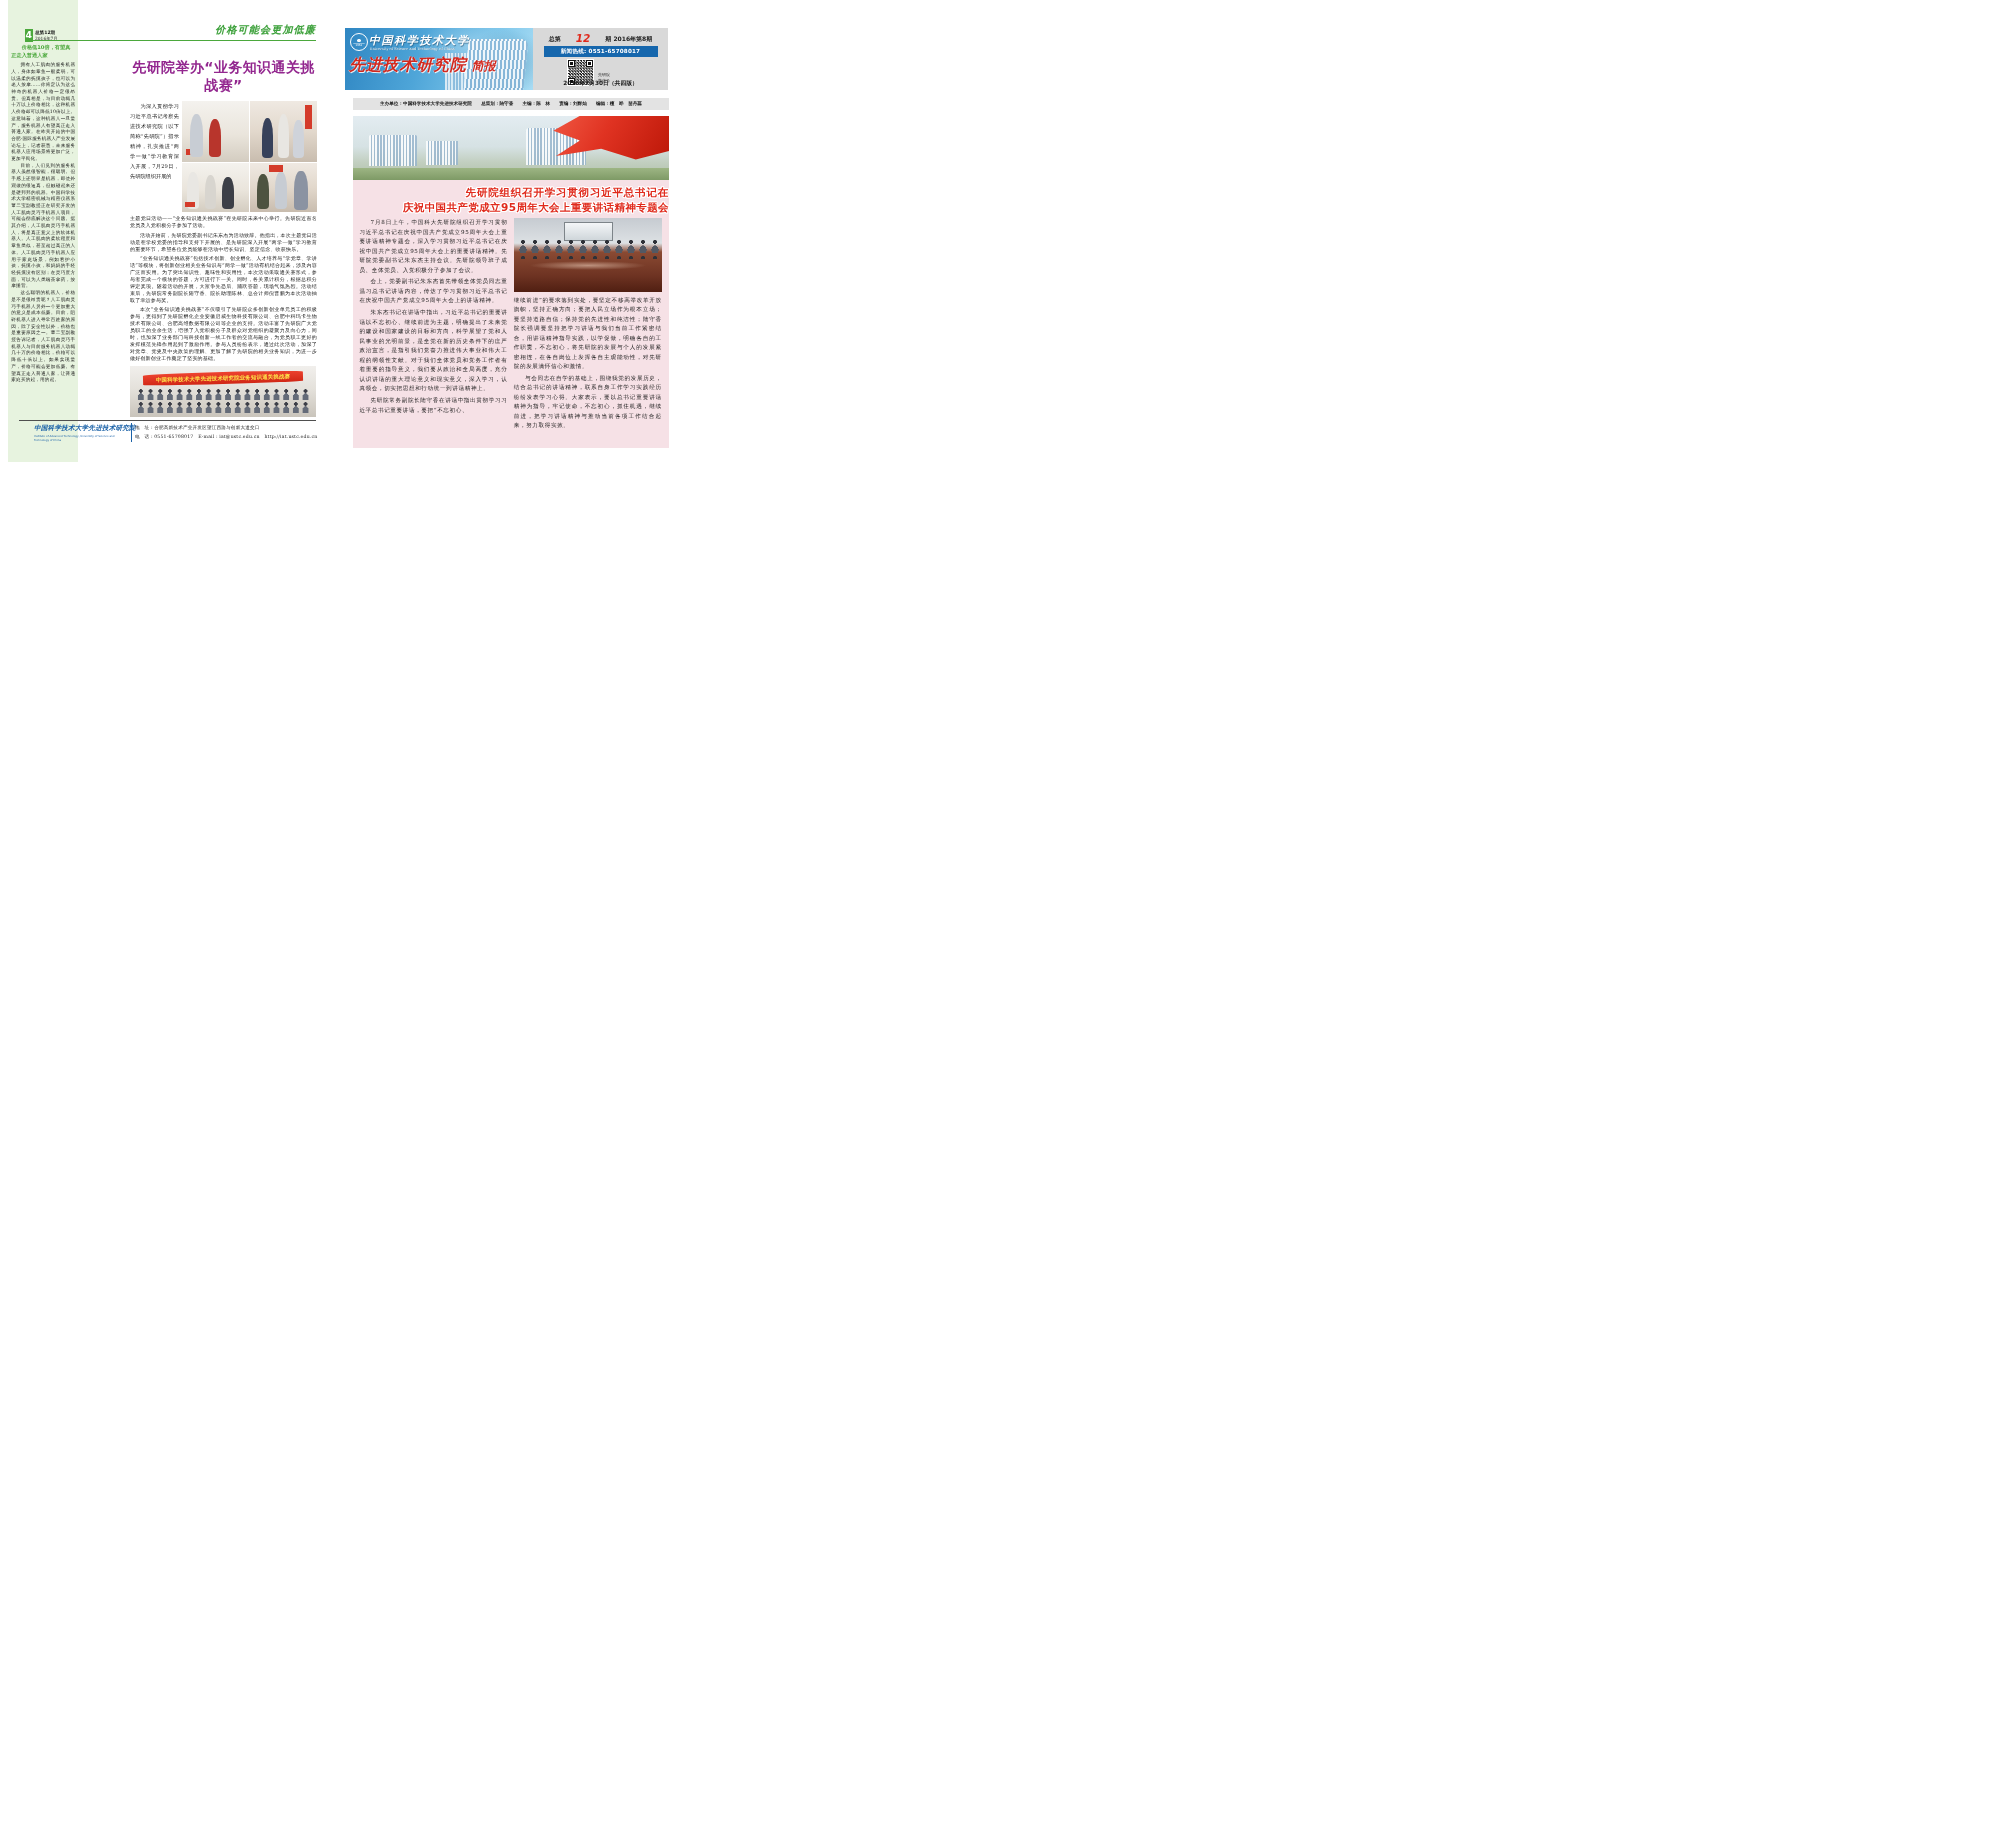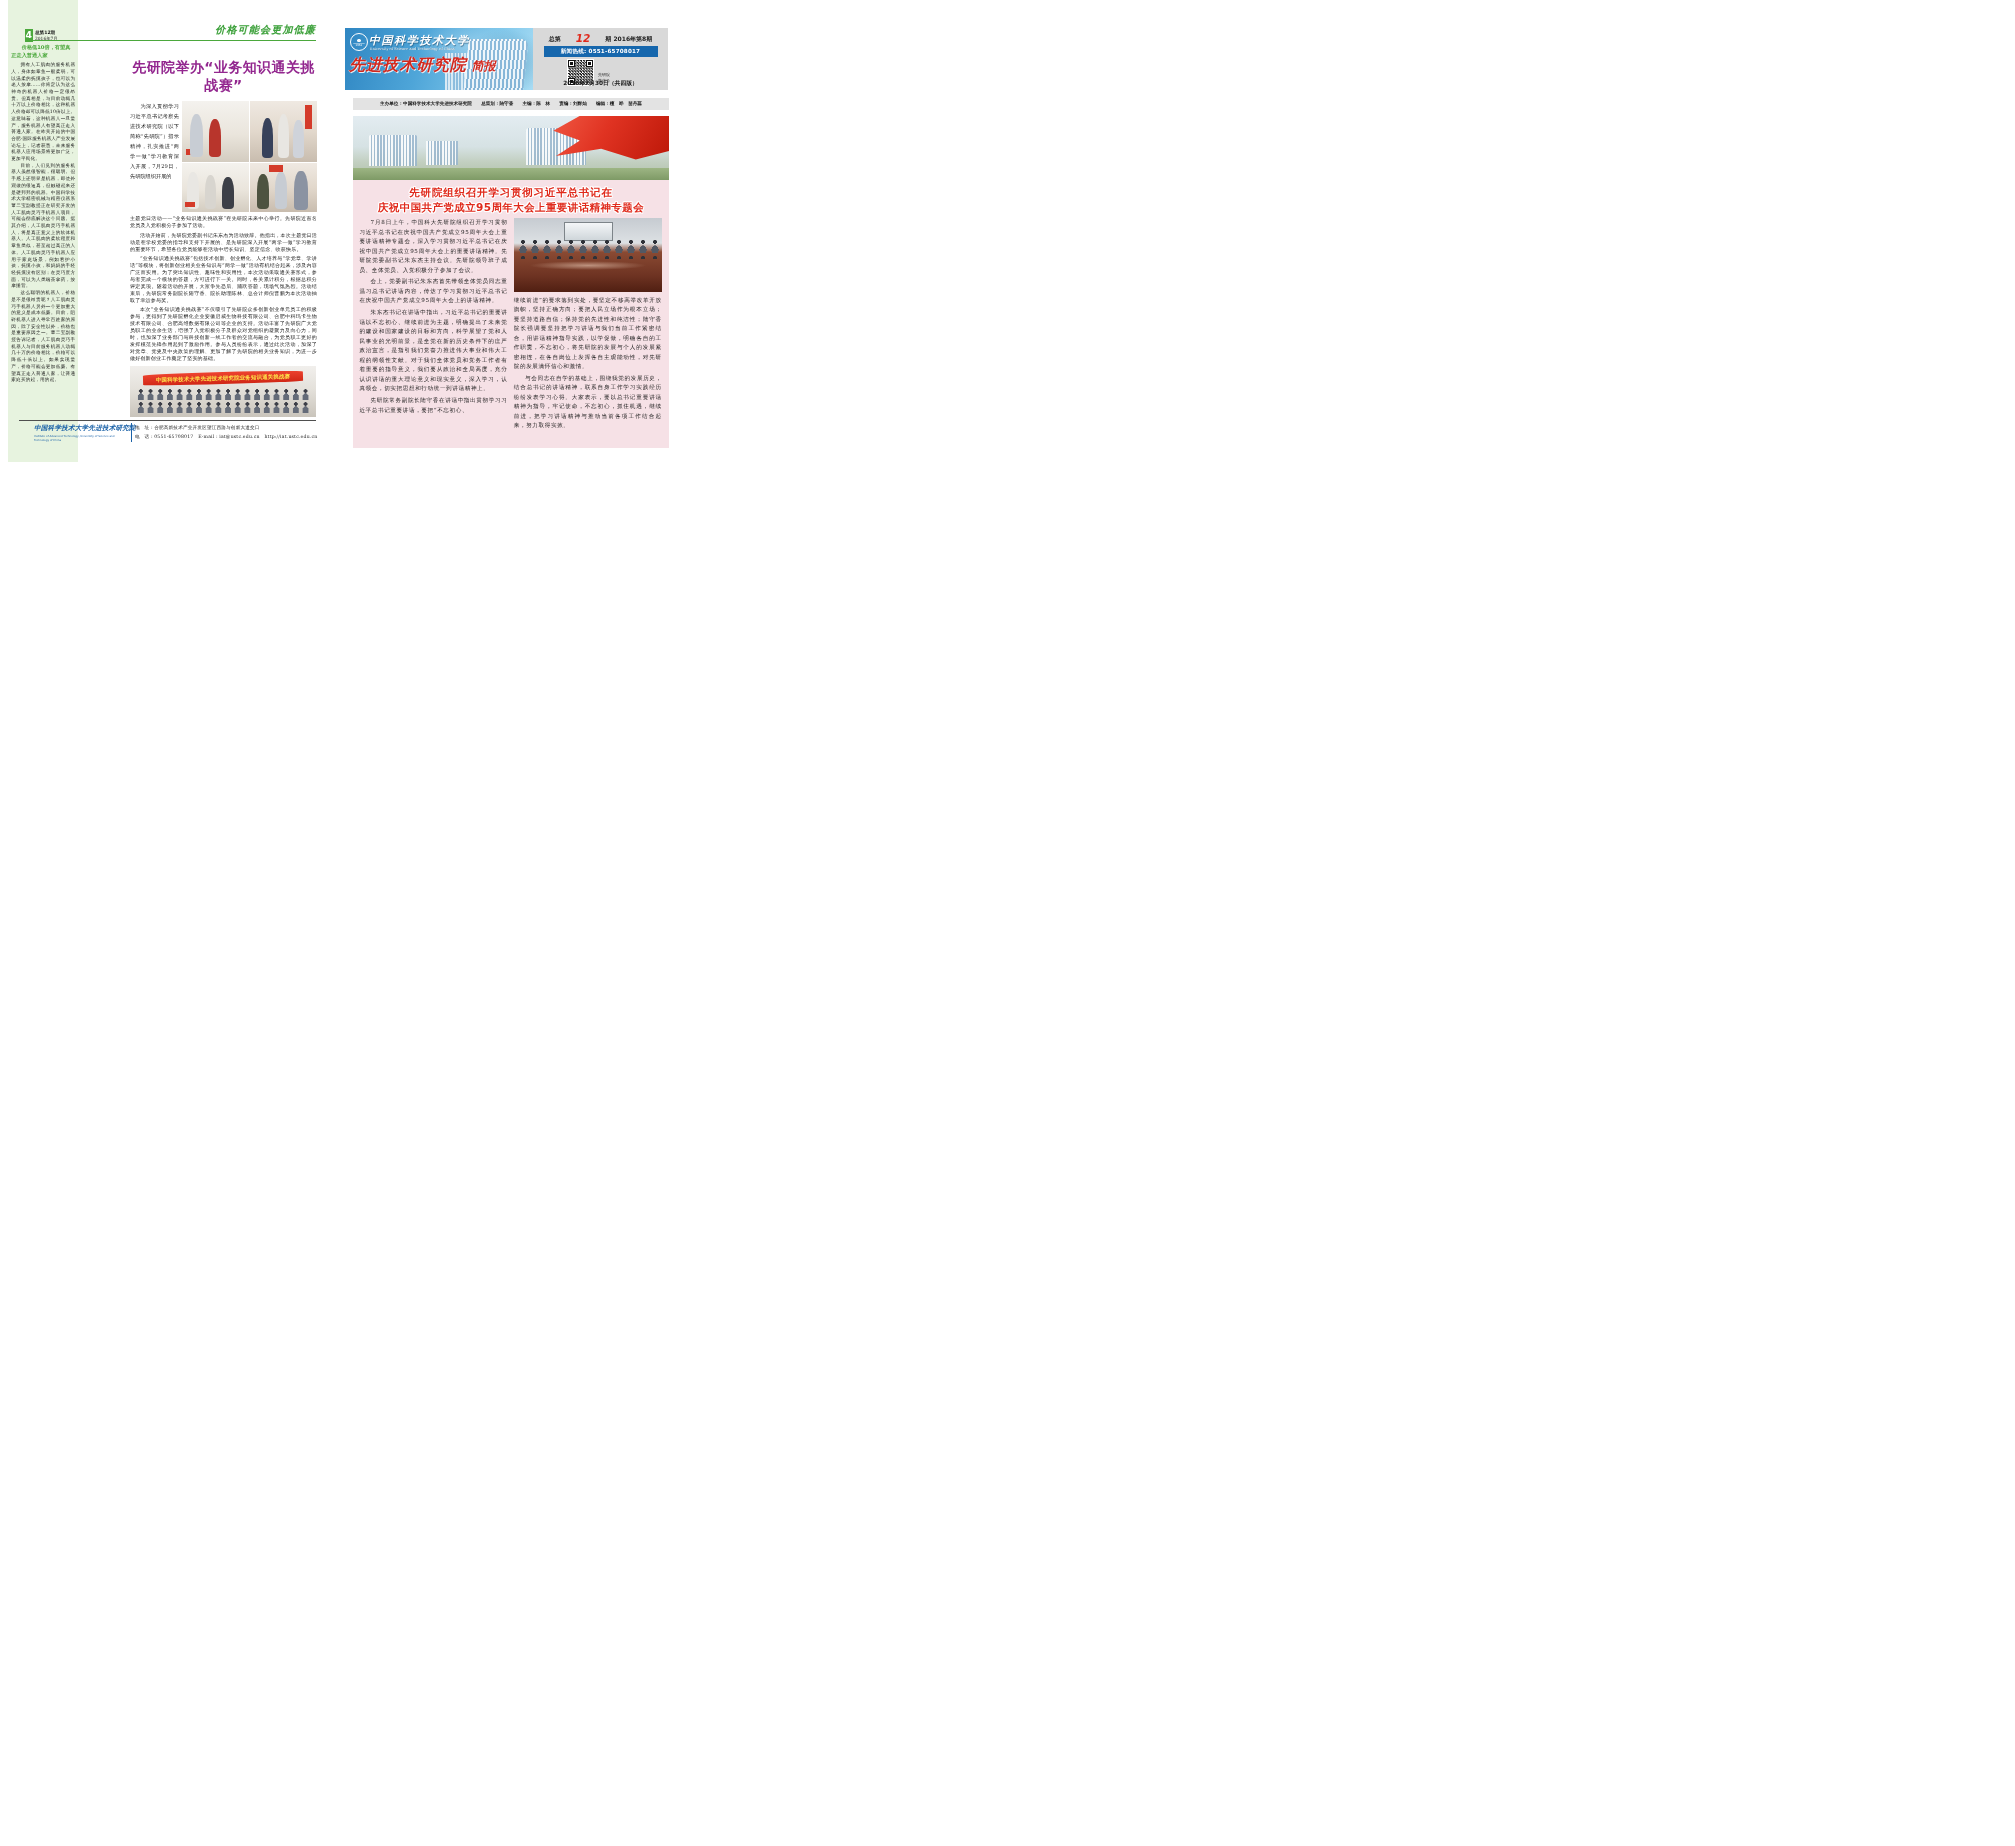--- a/index.html
+++ b/index.html
@@ -102,21 +102,21 @@
   .bldg.b2{left:73px;top:25px;width:32px;height:24px;}
   .bldg.b3{left:173px;top:12px;width:60px;height:37px;border-radius:3.2px 12px 0 0;}
   .campus-green{position:absolute;left:0;bottom:0;width:100%;height:12px;
       background:linear-gradient(180deg,#9db584,#7e9a66);}
   .red-flag{position:absolute;right:-4px;top:-3.2px;width:133px;height:60px;
       background:linear-gradient(120deg,#f4604a 0%,#e03322 45%,#b81405 100%);
       clip-path:polygon(100% 0, 34% 0, 10% 30%, 30% 46%, 12% 72%, 46% 60%, 72% 78%, 100% 62%);}
   .red-flag2{position:absolute;right:-2.4px;top:-4.8px;width:81px;height:44px;
       background:linear-gradient(130deg,#ff8a70,#d6301c);
       clip-path:polygon(100% 0, 20% 0, 0 45%, 40% 30%, 70% 55%, 100% 40%);opacity:0.85;}
-  .main-title{position:absolute;left:0;right:0;top:69px;text-align:center;color:#e02a1c;
+  .main-title{position:absolute;left:0;right:0;top:69px;text-align:right;color:#e02a1c;
       font-family:"DejaVu Sans",sans-serif;font-weight:bold;
       text-shadow:-0.8px -0.8px 0 #fff,0.8px -0.8px 0 #fff,-0.8px 0.8px 0 #fff,0.8px 0.8px 0 #fff,0 1.2px 0 #fff,0 -1.2px 0 #fff,1.2px 0 0 #fff,-1.2px 0 0 #fff;}
   .main-title .t1{font-size:10.5px;letter-spacing:0.8px;line-height:15px;}
   .main-title .t2{font-size:10.5px;letter-spacing:0.4px;line-height:15px;}
   .columns{position:absolute;left:6.4px;right:6.4px;top:102px;display:flex;gap:6.4px;}
   .col{width:148px;flex:none;}
   .r-body-p{font-size:5.6px;line-height:9.5px;letter-spacing:0.6px;text-align:justify;
       text-indent:2em;margin:0 0 2.4px 0;}
   .r-body-p.no-indent{text-indent:0;}
   .meeting-photo{position:relative;width:148px;height:74px;overflow:hidden;margin-bottom:3.6px;

